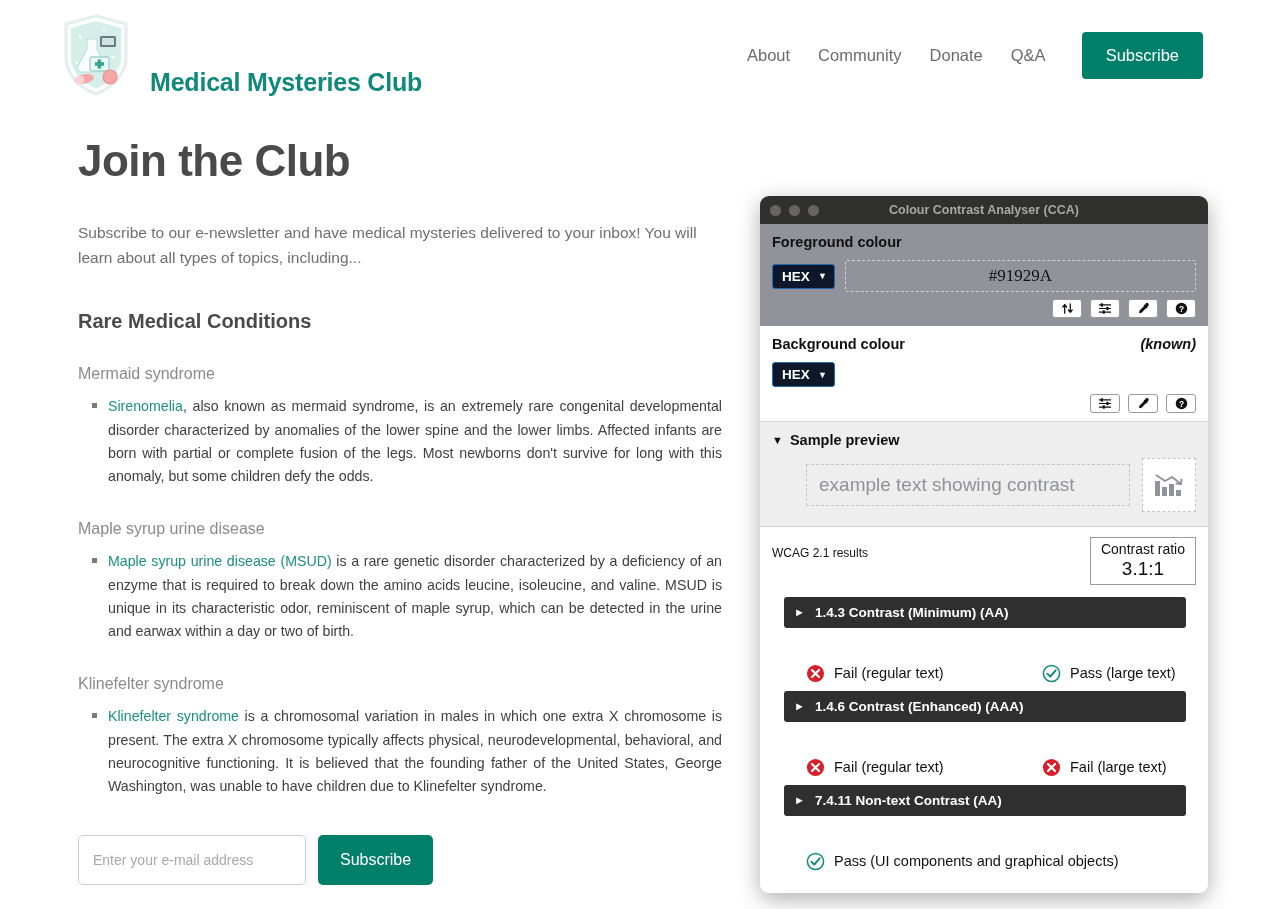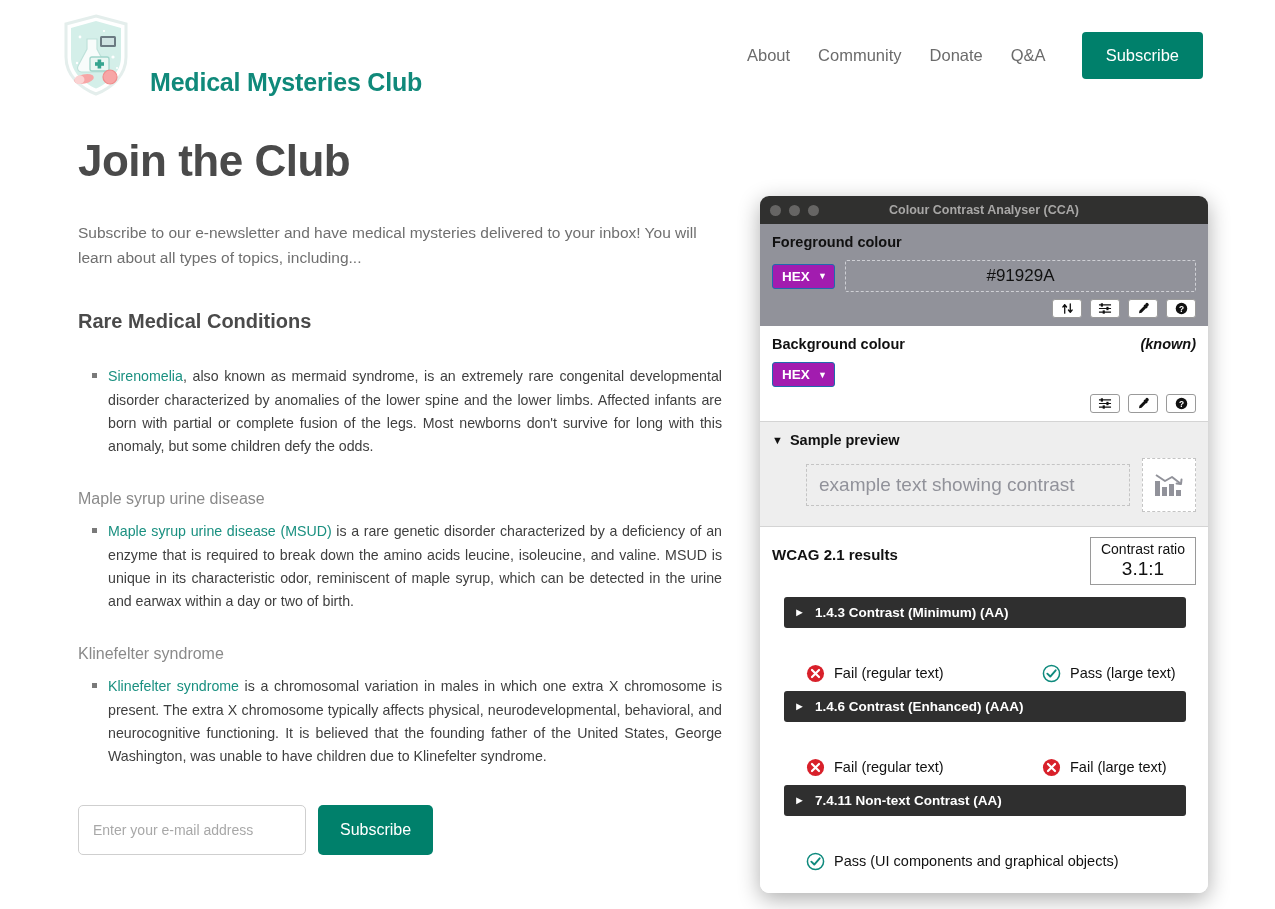--- a/index.html
+++ b/index.html
@@ -105,32 +105,32 @@
   .sec-sample { background:#eeeeee; border-top:1px solid #d4d4d4; border-bottom:1px solid #d4d4d4; padding:10px 12px 14px 12px; }
   .sec-wcag { background:#ffffff; padding:10px 12px 14px 12px; }
 
   .sec-head { display:flex; align-items:baseline; }
   .sec-label { font-size:14.5px; font-weight:bold; color:#111; }
   .sec-note { margin-left:auto; font-size:14.5px; font-style:italic; font-weight:bold; color:#111; }
 
   .field-row { display:flex; align-items:center; gap:10px; margin-top:10px; }
   .hex-select {
     appearance:none; -webkit-appearance:none;
-    background:#a21caf; color:#fff; border:1px solid #1f6bad; border-radius:3px;
+    background:#0f172a; color:#fff; border:1px solid #1f6bad; border-radius:3px;
     font-family:inherit; font-size:13.5px; font-weight:bold;
     padding:4px 24px 4px 9px; cursor:pointer; position:relative;text-align:center;
   }
   .select-wrap { position:relative; display:inline-block; }
   .select-caret {
     position:absolute; right:8px; top:50%; transform:translateY(-50%);
     color:#fff; font-size:9px; pointer-events:none;
   }
   .hex-value {
     flex:1; border:1px dashed #b9b9b9; border-radius:2px; background:transparent;
-    text-align:center; font-family:Liberation Sans, sans-serif; font-size:17px; color:#111;
+    text-align:center; font-family:Liberation Serif, serif; font-size:17px; color:#111;
     padding:5px 6px; outline:none;
   }
   .sec-fg .hex-value { border-color:#cfd0d5; }
 
   .icon-row { display:flex; justify-content:flex-end; gap:8px; margin-top:7px; }
   .icon-btn {
     width:30px; height:19px; background:#fff; border:1px solid #9a9a9a;
     border-radius:3px; display:flex; align-items:center; justify-content:center;
     cursor:pointer; padding:0;
   }
@@ -144,21 +144,21 @@
     flex:1; border:1px dashed #c4c4c4; background:transparent;
     font-family:inherit; font-size:19px; color:#91929a;
     padding:9px 12px; outline:none;
   }
   .sample-graphic {
     width:54px; height:54px; border:1px dashed #c4c4c4; background:#fff;
     display:flex; align-items:center; justify-content:center;
   }
 
   .wcag-head { display:flex; align-items:flex-start; }
-  .wcag-label { font-size:15px; font-weight:bold; color:#111; padding-top:9px; }
+  .wcag-label { font-size:12px; font-weight:normal; color:#111; padding-top:9px; }
   .ratio-box {
     margin-left:auto; border:1px solid #9a9a9a; background:#fff;
     padding:3px 10px 4px 10px; text-align:center; min-width:92px;
   }
   .ratio-caption { font-size:14px; font-weight:normal; color:#111; line-height:1.2;text-align:center; }
   .ratio-value { font-size:19px; color:#111; line-height:1.15; }
 
   .crit-list { margin-top:12px; padding:0 10px 0 12px; }
   .crit-bar {
     background:#2f2f2f; color:#fff; border-radius:3px;
@@ -207,20 +207,21 @@
     <a class="nav-link">Q&amp;A</a>
     <button class="btn-subscribe-nav">Subscribe</button>
   </nav>
 </div>
 
 <div class="main">
   <h1 class="page-title">Join the Club</h1>
   <p class="intro">Subscribe to our e-newsletter and have medical mysteries delivered to your inbox! You will learn about all types of topics, including...</p>
   <h2 class="section-title">Rare Medical Conditions</h2>
 
+  <h3 class="cond-title">Mermaid syndrome</h3>
   <ul class="cond-list">
     <li><a class="cond-link">Sirenomelia</a><span>, also known as mermaid syndrome, is an extremely rare congenital developmental disorder characterized by anomalies of the lower spine and the lower limbs. Affected infants are born with partial or complete fusion of the legs. Most newborns don't survive for long with this anomaly, but some children defy the odds.</span></li>
   </ul>
 
   <h3 class="cond-title">Maple syrup urine disease</h3>
   <ul class="cond-list">
     <li><a class="cond-link">Maple syrup urine disease (MSUD)</a><span> is a rare genetic disorder characterized by a deficiency of an enzyme that is required to break down the amino acids leucine, isoleucine, and valine. MSUD is unique in its characteristic odor, reminiscent of maple syrup, which can be detected in the urine and earwax within a day or two of birth.</span></li>
   </ul>
 
   <h3 class="cond-title">Klinefelter syndrome</h3>

